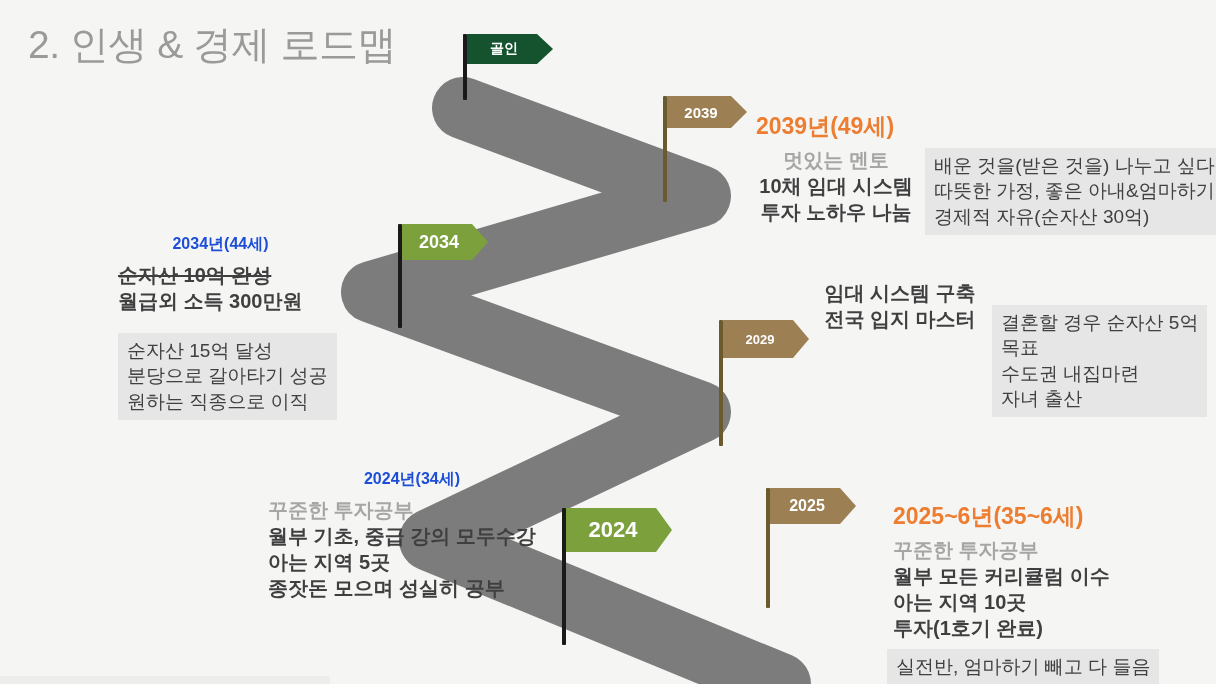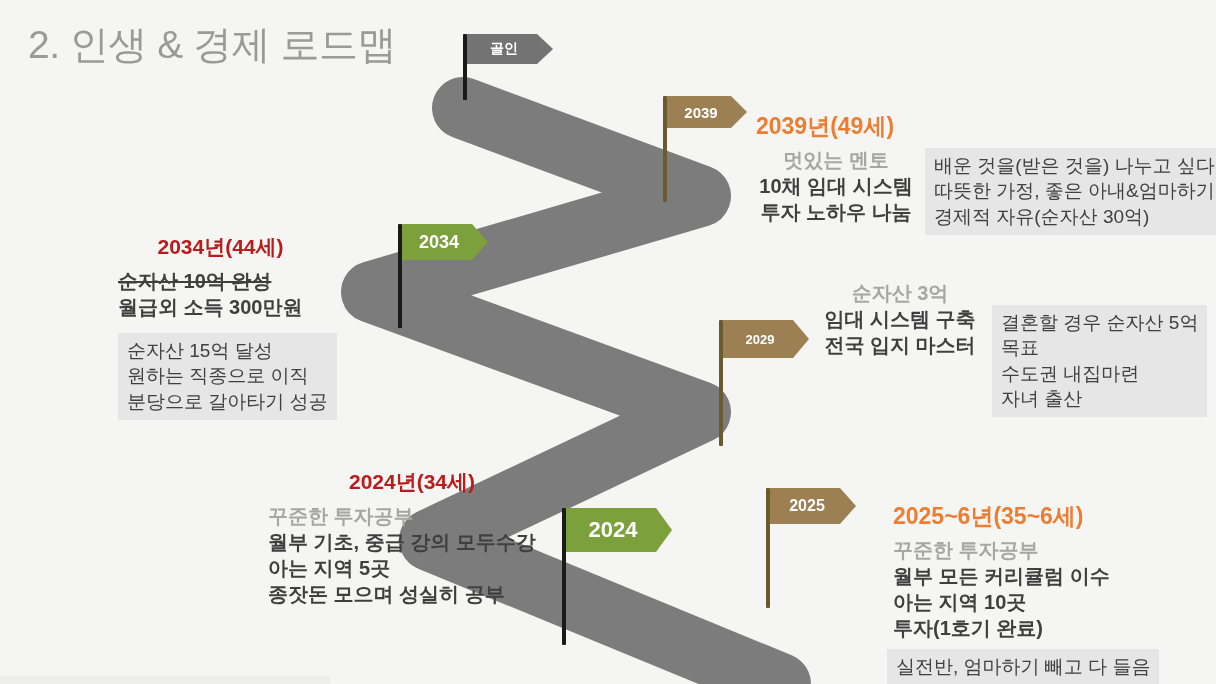--- a/index.html
+++ b/index.html
@@ -33,21 +33,21 @@
     clip-path:polygon(0 0, calc(100% - 16px) 0, 100% 50%, calc(100% - 16px) 100%, 0 100%);
     padding-right:12px;box-sizing:border-box;
   }
 
   
   .block{position:absolute;}
   .yr{
     font-weight:bold;white-space:nowrap;line-height:1.15;
   }
   .yr.orange{color:#ED7D31;font-size:23px;}
-  .yr.gray{color:#b91c1c;font-size:21px;}
+  .yr.gray{color:#1d4ed8;font-size:16px;}
   .lines{line-height:1.30;white-space:nowrap;}
   .lines div{white-space:nowrap;}
   .l-gray{color:#A6A6A4;font-weight:bold;font-size:20px;}
   .l-dark{color:#3F3F3F;font-weight:bold;font-size:20px;}
   .l-strike{color:#3F3F3F;font-weight:bold;font-size:20px;text-decoration:line-through;}
   .note{
     background:#E6E6E6;color:#404040;
     font-size:19px;line-height:1.33;
     padding:5px 9px 6px 9px;
     display:inline-block;white-space:nowrap;
@@ -70,21 +70,21 @@
              L 372 292
              L 700 412
              L 430 540
              L 780 684" fill="none" stroke="#7C7C7C" stroke-width="62" stroke-linecap="round" stroke-linejoin="round"></path>
   </svg>
 
   <div class="title">2. 인생 &amp; 경제 로드맵</div>
 
   <div class="flag" style="left:463px;top:34px;width:90px;height:30px;">
     <div class="pole" style="height:66px;background:#1A1A1A;"></div>
-    <div class="banner" style="width:86px;background:#737373;font-size:14px;">
+    <div class="banner" style="width:86px;background:#14532d;font-size:14px;">
       <span>골인</span>
     </div>
   </div>
 
   <div class="flag" style="left:663px;top:96px;width:84px;height:32px;">
     <div class="pole" style="height:106px;background:#6B5A2E;"></div>
     <div class="banner" style="width:80px;background:#9C7F52;font-size:15px;">
       <span>2039</span>
     </div>
   </div>
@@ -133,27 +133,26 @@
 
   <div class="block" style="left:118px;top:235px;width:205px;">
     <div class="yr gray ta-r">2034년(44세)</div>
     <div class="lines" style="margin-top:9px;">
       <div class="l-strike">순자산 10억 완성</div>
       <div class="l-dark">월급외 소득 300만원</div>
     </div>
   </div>
   <div class="note" style="position:absolute;left:118px;top:333px;">
     <div>순자산 15억 달성</div>
+    <div>분당으로 갈아타기 성공</div>
     <div>원하는 직종으로 이직</div>
-    <div>분당으로 갈아타기 성공</div>
   </div>
 
   <div class="block" style="left:824px;top:272px;">
     <div class="lines ta-r" style="margin-top:8px;width:152px;">
-      <div class="l-gray">순자산 3억</div>
       <div class="l-dark">임대 시스템 구축</div>
       <div class="l-dark">전국 입지 마스터</div>
     </div>
   </div>
   <div class="note" style="position:absolute;left:992px;top:305px;">
     <div>결혼할 경우 순자산 5억</div>
     <div>목표</div>
     <div>수도권 내집마련</div>
     <div>자녀 출산</div>
   </div>

